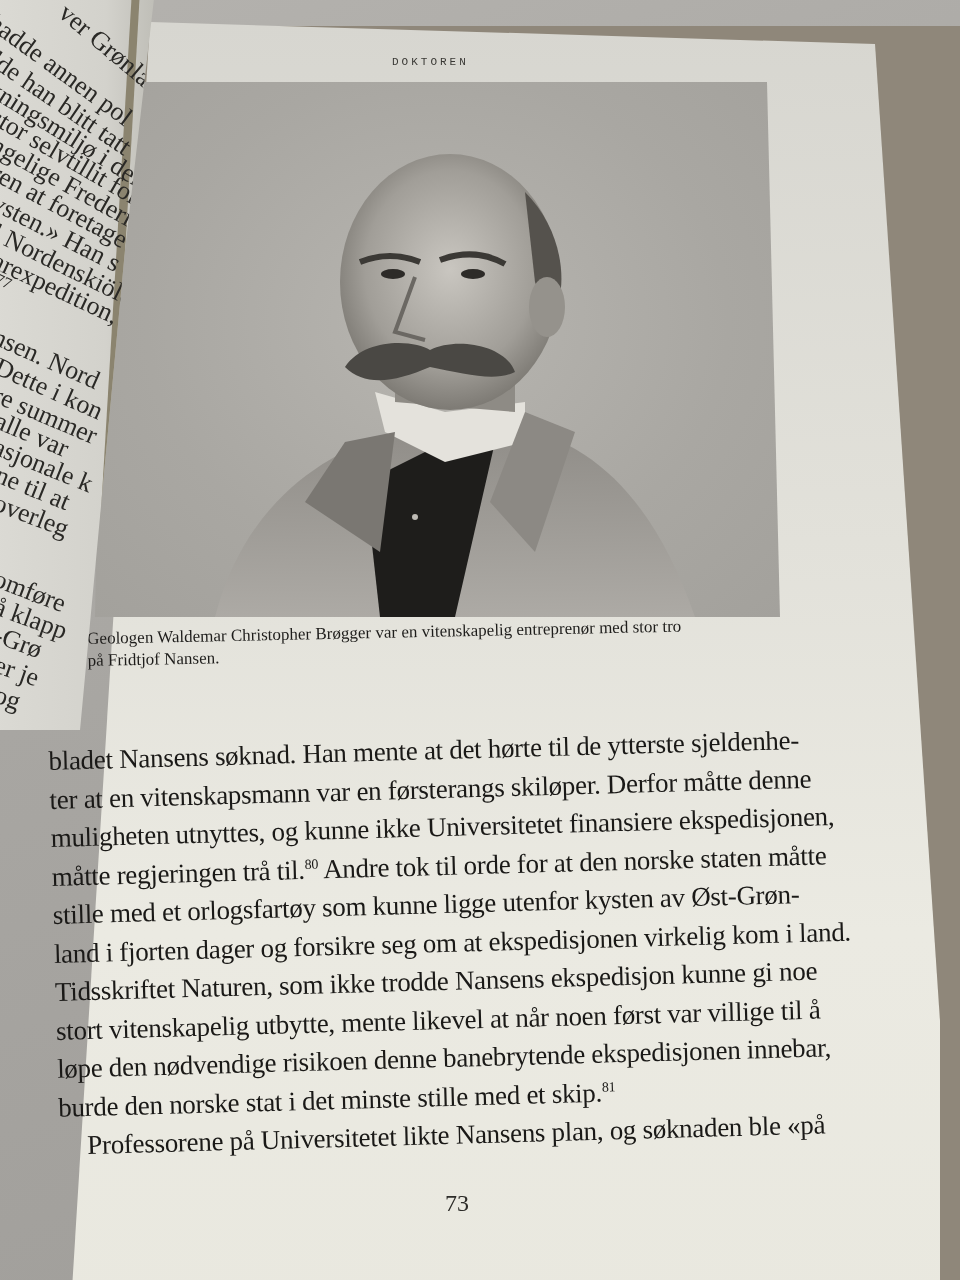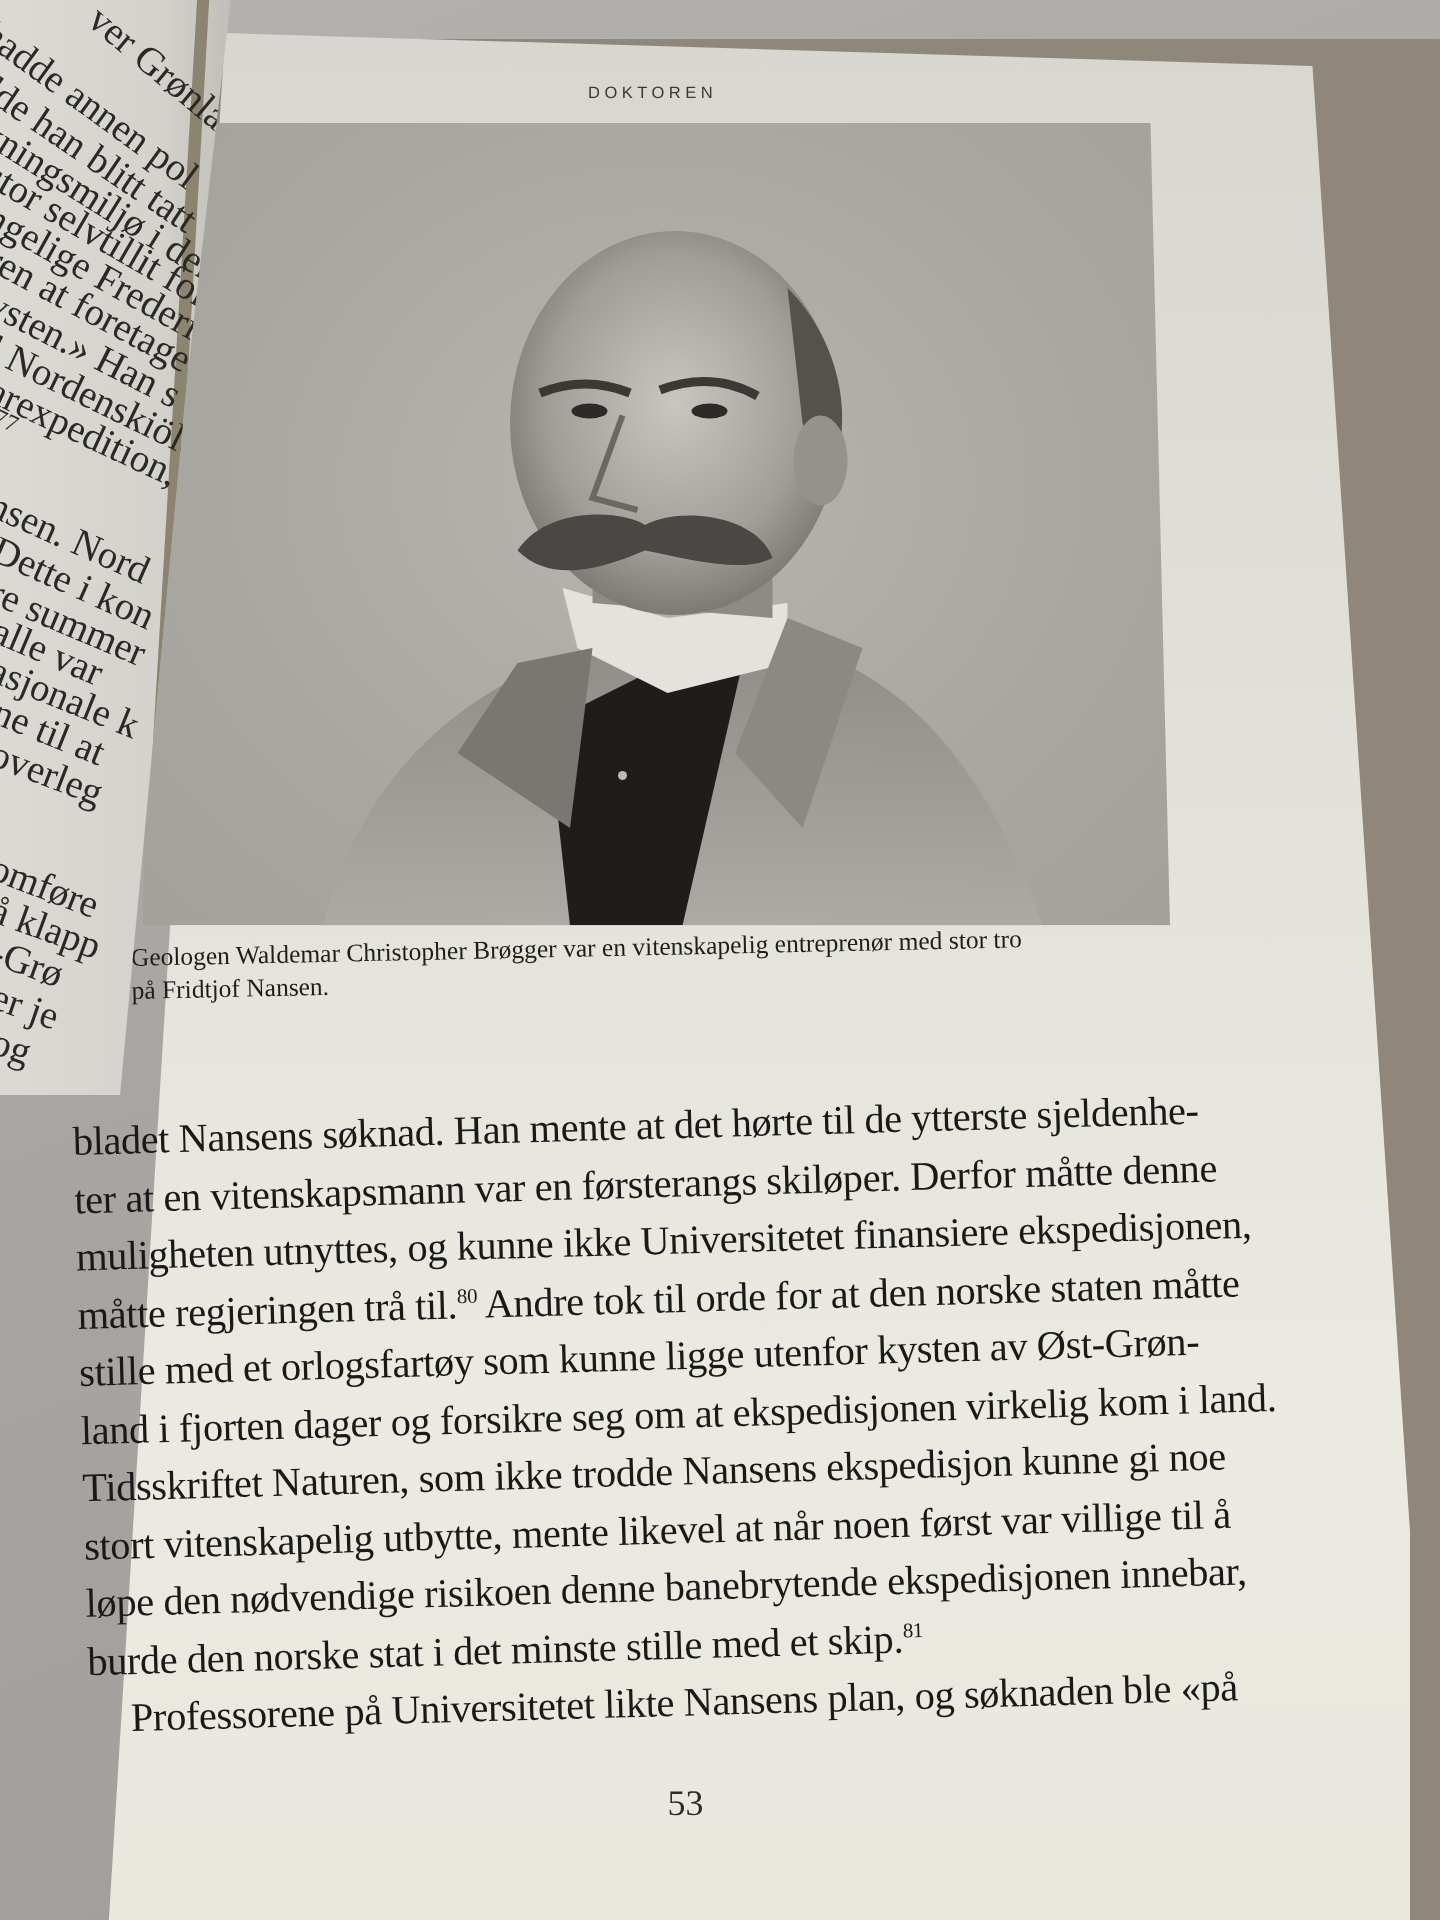--- a/index.html
+++ b/index.html
@@ -24,21 +24,21 @@
     }
     .page {
       position: absolute;
       left: 70px; top: 22px; width: 870px; height: 1300px;
       background: linear-gradient(180deg, #d7d6d0 0%, #e2e1da 40%, #ebeae2 70%, #e9e8df 100%);
       clip-path: polygon(80px 0, 805px 22px, 890px 1300px, 0 1300px);
     }
     .running-head {
       position: absolute; left: 392px; top: 56px;
       font-size: 11px; letter-spacing: 3px; color: #3a3935;
-      font-family: Liberation Sans, sans-serif;
+      font-family: Liberation Mono, monospace;
     }
     .photo {
       position: absolute;
       left: 95px; top: 82px; width: 685px; height: 535px;
       background: radial-gradient(ellipse at 50% 45%, #b7b5b0 0%, #a9a7a2 60%, #a3a19c 100%);
       clip-path: polygon(10px 0, 672px 0, 685px 535px, 0 535px);
       overflow: hidden;
     }
     .portrait { position: absolute; inset: 0; }
     .caption {
@@ -149,21 +149,21 @@
   <span class="line"><span>måtte regjeringen trå til.</span><sup>80</sup> <span>Andre tok til orde for at den norske staten måtte</span></span>
   <span class="line">stille med et orlogsfartøy som kunne ligge utenfor kysten av Øst-Grøn-</span>
   <span class="line">land i fjorten dager og forsikre seg om at ekspedisjonen virkelig kom i land.</span>
   <span class="line">Tidsskriftet Naturen, som ikke trodde Nansens ekspedisjon kunne gi noe</span>
   <span class="line">stort vitenskapelig utbytte, mente likevel at når noen først var villige til å</span>
   <span class="line">løpe den nødvendige risikoen denne banebrytende ekspedisjonen innebar,</span>
   <span class="line"><span>burde den norske stat i det minste stille med et skip.</span><sup>81</sup></span>
   <span class="line indent">Professorene på Universitetet likte Nansens plan, og søknaden ble «på</span>
 </div>
 
-<div class="page-number">53</div>
+<div class="page-number">73</div>
 
 <div class="left-page">
   <div class="left-page-spine"></div>
   <span class="left-frag" style="left:92px;top:8px;transform:rotate(40deg)">ver Grønland</span>
   <span class="left-frag" style="left:20px;top:18px;transform:rotate(36deg)">hadde annen pol</span>
   <span class="left-frag" style="left:16px;top:52px;transform:rotate(34deg)">dde han blitt tatt</span>
   <span class="left-frag" style="left:18px;top:84px;transform:rotate(32deg)">kningsmiljø i den</span>
   <span class="left-frag" style="left:20px;top:112px;transform:rotate(30deg)">stor selvtillit for</span>
   <span class="left-frag" style="left:20px;top:140px;transform:rotate(29deg)">ngelige Frederik</span>
   <span class="left-frag" style="left:20px;top:168px;transform:rotate(28deg)">ren at foretage</span>

